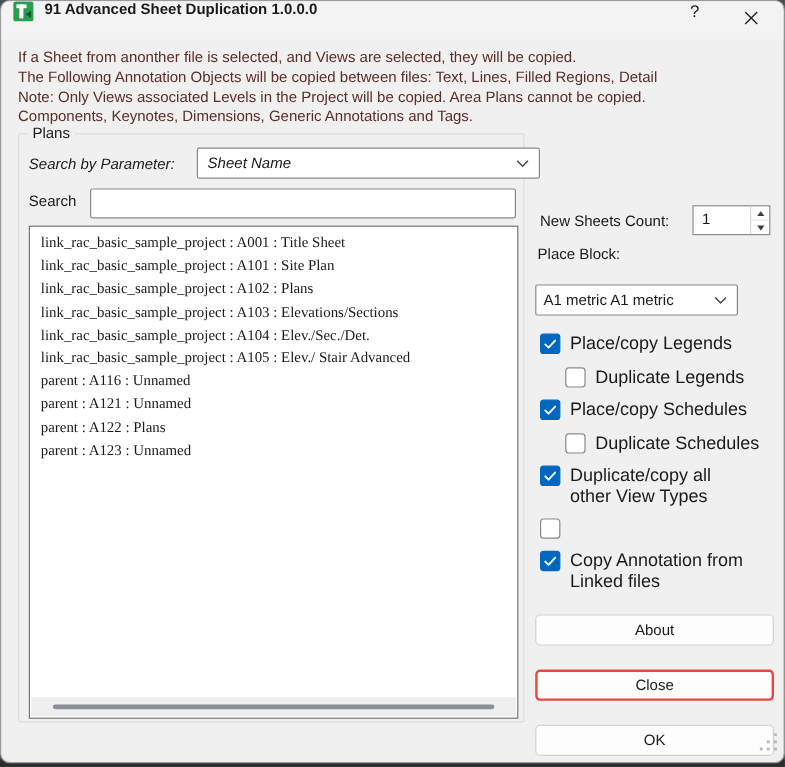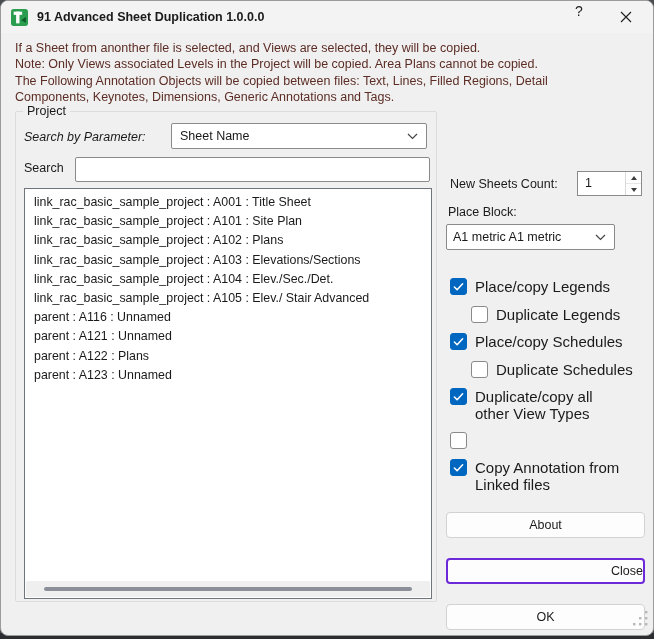--- a/index.html
+++ b/index.html
@@ -3,21 +3,21 @@
 <meta charset="utf-8">
 <style>
   * { margin:0; padding:0; box-sizing:border-box; }
   html,body { width:654px; height:639px; overflow:hidden;
     font-family:"Liberation Sans", sans-serif; background:#4a4d50; }
   .desktop-strip { position:absolute; left:0; bottom:0; width:654px; height:6px; background:#2b2d30; }
   .window { position:absolute; left:0; top:0; width:654px; height:636px;
     background:#f0f0f0; border:1px solid #9b9b9b; border-radius:8px; overflow:hidden; }
 
   
-  .titlebar { height:32px; display:flex; align-items:center; padding:0 10px;
+  .titlebar { height:32px; display:flex; align-items:flex-start; padding:0 10px;
     background:#f3f3f3; }
   .app-icon { width:17px; height:17px; margin-right:9px; flex:none; }
   .title-text { font-size:12.5px; font-weight:700; color:#1a1a1a; }
   .tb-spacer { flex:1; }
   .tb-btn { width:34px; height:28px; display:flex; align-items:center; justify-content:center;
     font-size:14px; color:#1f1f1f; cursor:default; }
   .tb-close svg, .tb-help { display:block; }
 
   
   .intro { position:absolute; left:14px; top:39px; right:22px;
@@ -25,29 +25,29 @@
 
   
   .group { position:absolute; left:14px; top:110px; width:422px; height:491px;
     border:1px solid #dcdcdc; border-radius:2px; }
   .group-label { position:absolute; top:-8px; left:7px; padding:0 4px;
     background:#f0f0f0; font-size:12.5px; color:#1a1a1a; }
   .param-label { position:absolute; left:8px; top:18px; font-size:12.5px; color:#1a1a1a;font-style:italic; }
   .combo { background:#fff; border:1px solid #8a8a8a; border-radius:2px;
     display:flex; align-items:center; font-size:12.5px; color:#1a1a1a; padding:0 8px; }
   .combo .chev { margin-left:auto; }
-  .param-combo { position:absolute; left:155px; top:11px; width:256px; height:26px; }
+  .param-combo { position:absolute; left:148px; top:11px; width:286px; height:26px;font-style:italic; }
   .search-label { position:absolute; left:8px; top:49px; font-size:12.5px; color:#1a1a1a; }
   .search-input { position:absolute; left:59px; top:45px; width:355px; height:25px;
     background:#fff; border:1px solid #8a8a8a; border-radius:2px; font-size:12.5px;
     padding:0 6px; outline:none; font-family:"Liberation Sans", sans-serif; }
 
   
   .listbox { position:absolute; left:8px; top:76px; width:408px; height:411px;
-    background:#fff; border:1px solid #70757b; }
+    background:#fff; border:1px solid #70757b;font-family:Liberation Serif, serif; }
   .list-items { padding:4px 0; }
   .list-item { font-size:12.4px; line-height:19.2px; color:#1a1a1a; padding:0 9px;
     white-space:nowrap; }
   .hscroll { position:absolute; left:1px; right:1px; bottom:1px; height:16px; background:#efefef; }
   .hscroll-thumb { position:absolute; left:18px; right:18px; top:6px; height:4px;
     background:#8a8f98; border-radius:2px; }
 
   
   .right-panel { position:absolute; left:445px; top:170px; width:197px; }
   .count-row { position:absolute; left:0; top:0; width:197px; height:26px; }
@@ -56,38 +56,38 @@
     background:#fff; border:1px solid #8a8a8a; display:flex; }
   .spin-val { flex:1; font-size:12.5px; color:#1a1a1a; padding:4px 0 0 7px; }
   .spin-btns { width:16px; border-left:1px solid #d9d9d9; display:flex; flex-direction:column; }
   .spin-up, .spin-down { flex:1; display:flex; align-items:center; justify-content:center; }
   .spin-up { border-bottom:1px solid #e6e6e6; }
   .tri-up { width:0; height:0; border-left:3.5px solid transparent;
     border-right:3.5px solid transparent; border-bottom:4.5px solid #3c3c3c; }
   .tri-down { width:0; height:0; border-left:3.5px solid transparent;
     border-right:3.5px solid transparent; border-top:4.5px solid #3c3c3c; }
   .tb-label { position:absolute; left:2px; top:34px; font-size:12.5px; color:#1a1a1a; }
-  .titleblock-combo { position:absolute; left:0; top:53px; width:169px; height:26px;padding-left:6px; }
+  .titleblock-combo { position:absolute; left:0; top:66px; width:169px; height:26px;padding-left:6px; }
 
   .cb-container { position:absolute; left:4px; top:107px; width:193px; }
   .cb-row { display:flex; align-items:flex-start; margin-bottom:10px; }
   .cb-row.indent { margin-left:21px;align-items:center; }
   .cb-box { width:17px; height:17px; flex:none; margin-right:8px; margin-top:0;
     background:#fff; border:1px solid #8a8a8a; border-radius:3px;
     display:flex; align-items:center; justify-content:center; }
   .cb-box svg { display:none; }
   .cb-row.checked .cb-box { background:#0067c0; border-color:#0067c0; }
   .cb-row.checked .cb-box svg { display:block; }
   .cb-label { font-size:15px; line-height:16.5px; color:#1a1a1a; max-width:152px; padding-top:1px; }
 
   .btns { position:absolute; left:0; top:341px; width:199px; }
   .btn { width:199px; height:26px; margin-bottom:20px; background:#fdfdfd;
     border:1px solid #d2d2d2; border-radius:4px; font-size:12.5px; color:#1a1a1a;
     font-family:"Liberation Sans", sans-serif; display:block; }
-  .btn.default { border:2px solid #6d28d9;text-align:right; }
+  .btn.default { border:2px solid #ef4444; }
 
   .resize-grip { position:absolute; right:5px; bottom:9px; }
 </style>
 </head>
 <body>
 
 <div class="desktop-strip"></div>
 
 <div class="window">
 
@@ -104,27 +104,27 @@
     <span class="tb-btn tb-close">
       <svg width="12" height="12" viewBox="0 0 12 12">
         <path d="M1 1 L11 11 M11 1 L1 11" stroke="#1f1f1f" stroke-width="1.1" fill="none"></path>
       </svg>
     </span>
   </div>
 
   <div class="intro">
 
   <div class="intro-line">If a Sheet from anonther file is selected, and Views are selected, they will be copied.</div>
+      <div class="intro-line">The Following Annotation Objects will be copied between files: Text, Lines, Filled Regions, Detail</div>
       <div class="intro-line">Note: Only Views associated Levels in the Project will be copied. Area Plans cannot be copied.</div>
-      <div class="intro-line">The Following Annotation Objects will be copied between files: Text, Lines, Filled Regions, Detail</div>
       <div class="intro-line">Components, Keynotes, Dimensions, Generic Annotations and Tags.</div>
     </div>
 
   <div class="group">
-    <span class="group-label">Project</span>
+    <span class="group-label">Plans</span>
 
     <span class="param-label">Search by Parameter:</span>
     <div class="combo param-combo">
       <span>Sheet Name</span>
       <svg class="chev" width="11" height="7" viewBox="0 0 11 7">
         <path d="M1 1 L5.5 5.5 L10 1" stroke="#444" stroke-width="1.2" fill="none"></path>
       </svg>
     </div>
 
     <span class="search-label">Search</span>

